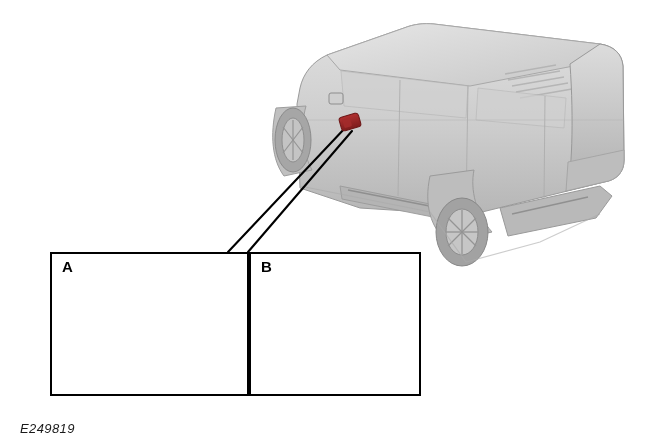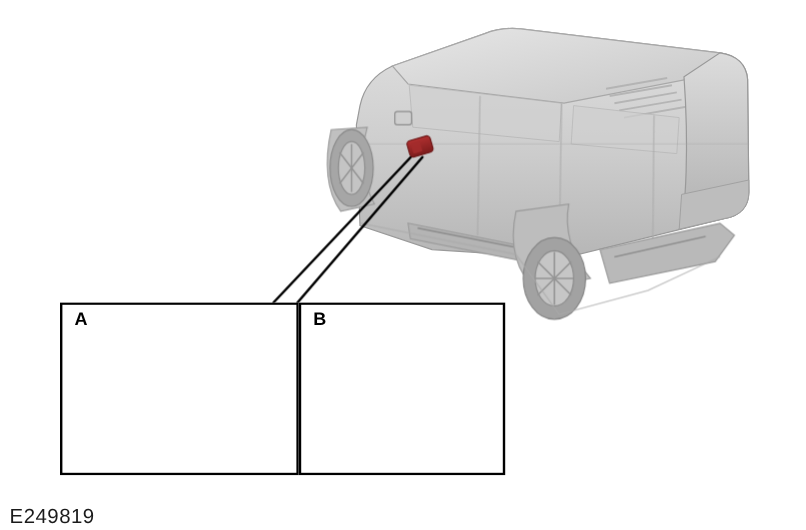--- a/index.html
+++ b/index.html
@@ -1,20 +1,20 @@
 <!DOCTYPE html>
 <html><head>
 <meta charset="utf-8">
 <style>
   html,body{margin:0;padding:0;background:#fff;}
   body{width:672px;height:442px;position:relative;overflow:hidden;
        font-family:"Liberation Sans",sans-serif;}
   #stage{position:absolute;left:0;top:0;width:672px;height:442px;}
-  .fig-id{position:absolute;left:8px;top:421px;font-size:17px;color:#1a1a1a;
-          letter-spacing:.4px;}
+  .fig-id{position:absolute;left:20px;top:421px;font-size:13px;color:#1a1a1a;
+          letter-spacing:.4px;font-style:italic;}
   .callout-box{position:absolute;border:2px solid #000;background:#fff;box-sizing:border-box;}
   #boxA{left:50px;top:252px;width:199px;height:144px;}
   #boxB{left:249px;top:252px;width:172px;height:144px;}
   .box-label{position:absolute;font-size:15px;font-weight:bold;color:#000;}
   #labelA{left:62px;top:258px;}
   #labelB{left:261px;top:258px;}
   svg{position:absolute;left:0;top:0;}
 </style>
 </head>
 <body>

